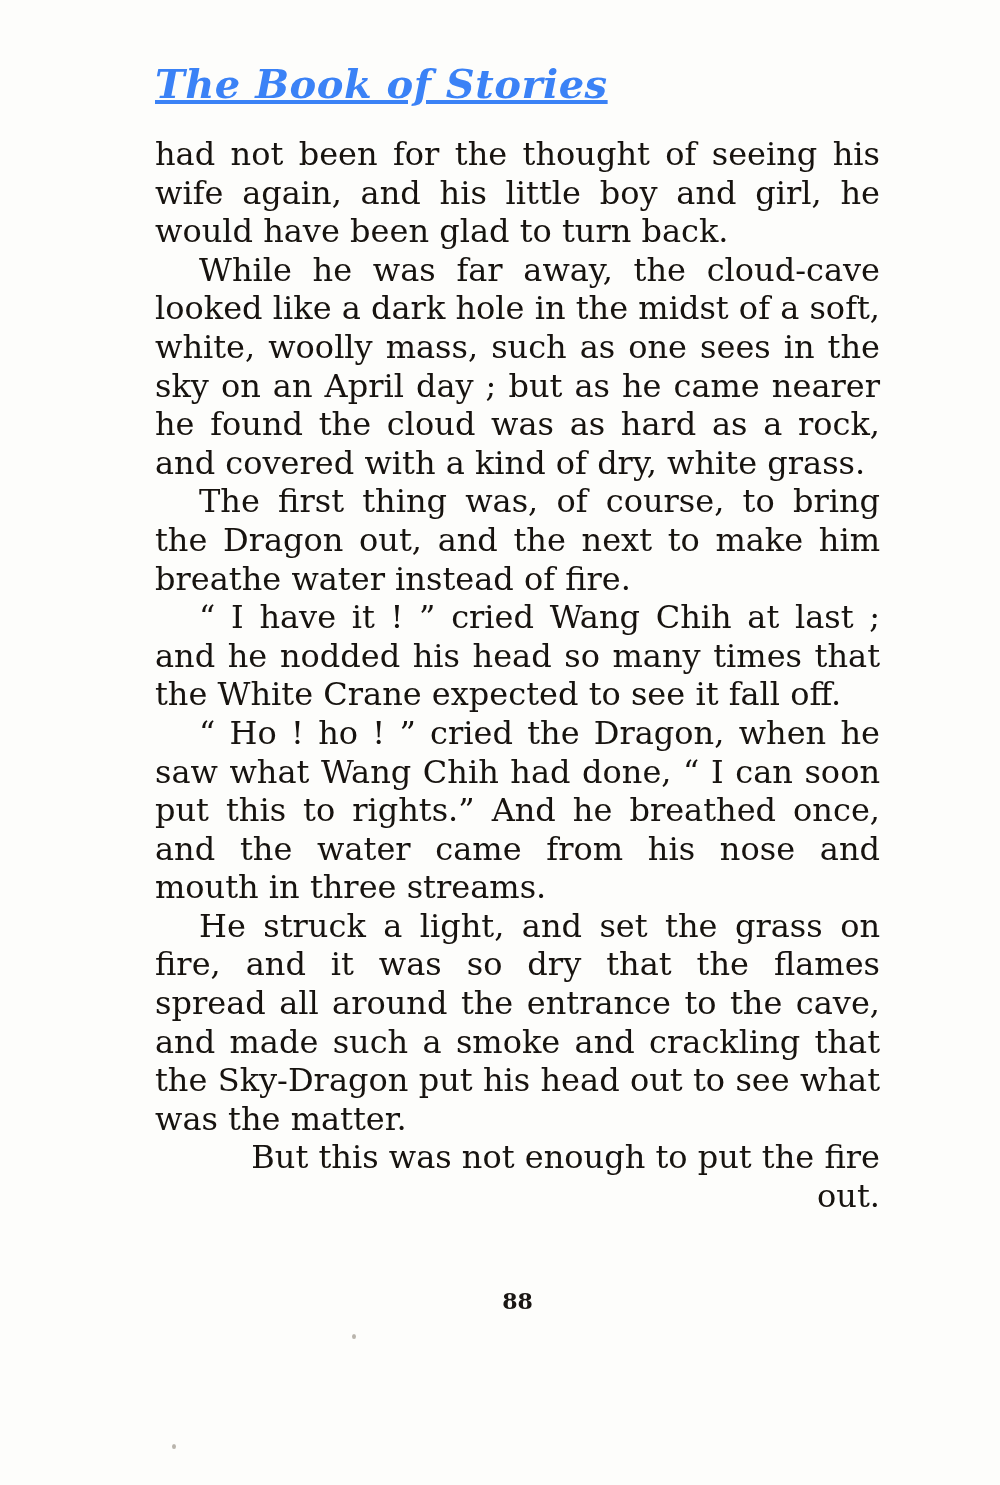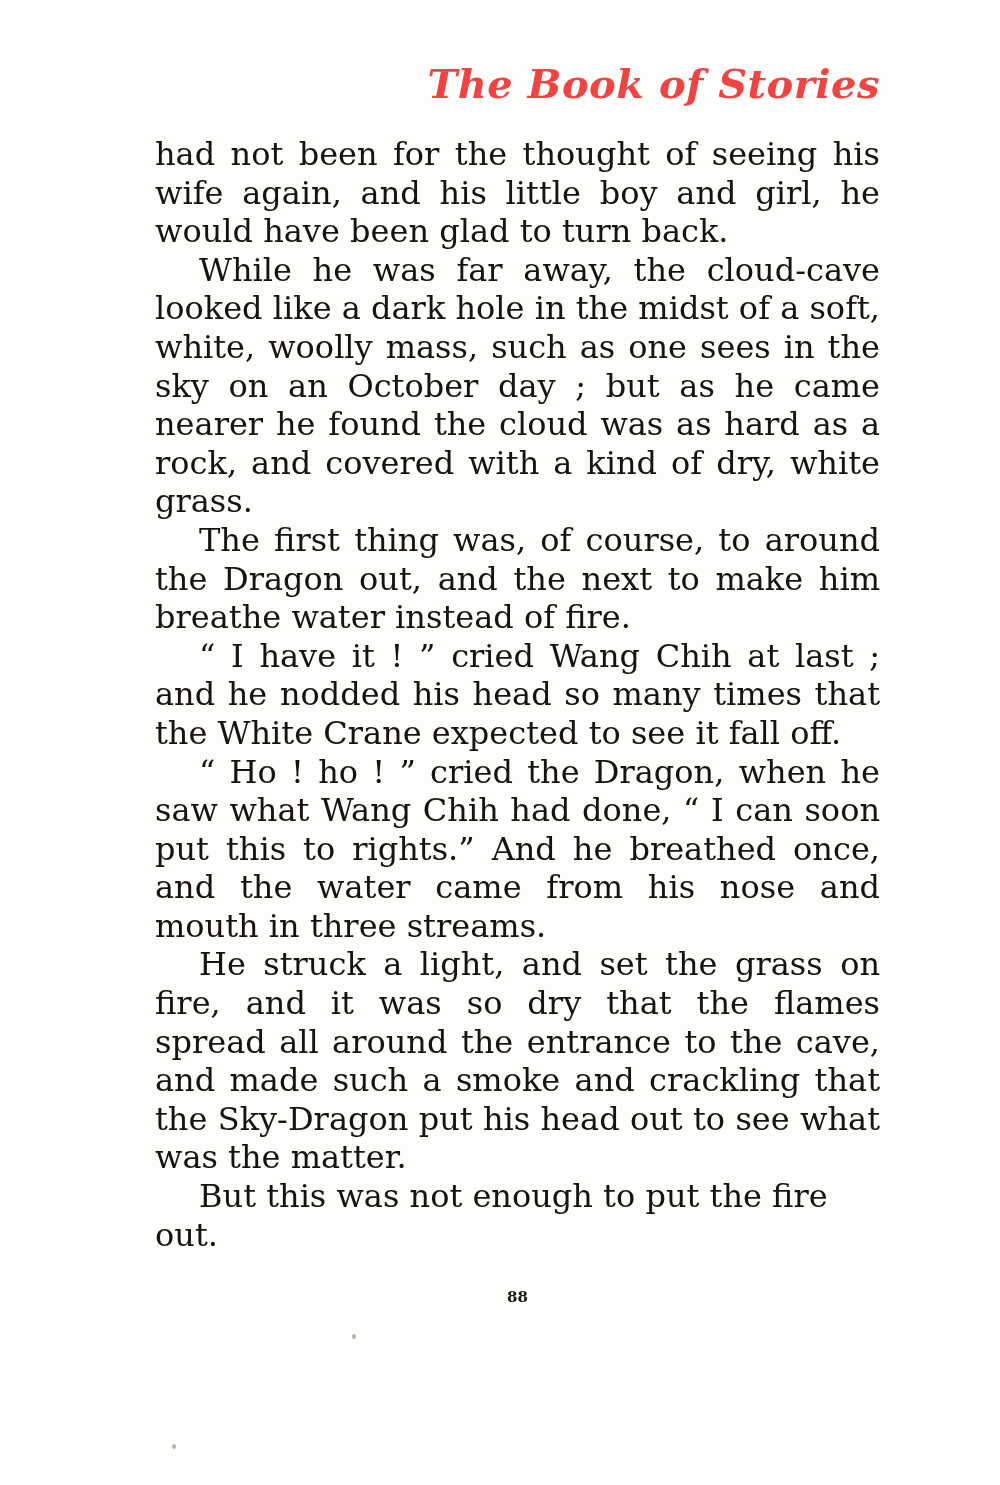--- a/index.html
+++ b/index.html
@@ -23,57 +23,58 @@
     height: 1485px;
     background: #fdfdfb;
   }
   .page-inner {
     position: absolute;
     left: 155px;
     top: 60px;
     width: 725px;
   }
   .running-head {
-    text-align: right;
+    text-align: left;
     font-family: "DejaVu Serif", serif;
     font-style: italic;
     font-size: 40px;
     letter-spacing: 0.5px;
     margin: 0 0 28px 0;
-    color: #ef4444;
+    color: #3b82f6;
     white-space: nowrap;
+    text-decoration: underline;
   }
   .body-text {
     font-family: "DejaVu Serif", serif;
     font-size: 32px;
     line-height: 38.6px;
     text-align: justify;
     text-justify: inter-word;
     color: #17130f;
     -webkit-font-smoothing: antialiased;
   }
   .body-text p {
     margin: 0;
     text-indent: 0;
   }
   .body-text p.indent {
     text-indent: 44px;
   }
   .body-text p.last {
-    text-align: left;
+    text-align: right;
   }
   .folio {
     position: absolute;
     left: 155px;
     top: 1288px;
     width: 725px;
     text-align: center;
     font-family: "DejaVu Serif", serif;
     font-weight: bold;
-    font-size: 15px;
+    font-size: 22px;
     color: #1a1613;
   }
   .speck {
     position: absolute;
     background: #b9b4ac;
     border-radius: 50%;
   }
   .speck-a { left: 352px; top: 1334px; width: 4px; height: 5px; }
   .speck-b { left: 172px; top: 1444px; width: 4px; height: 5px; }
 </style>
@@ -81,22 +82,22 @@
 <body>
 
 <div class="page">
 
   <div class="page-inner">
 
     <h1 class="running-head">The Book of Stories</h1>
 
     <div class="body-text">
       <p>had not been for the thought of seeing his wife again, and his little boy and girl, he would have been glad to turn back.</p>
-      <p class="indent">While he was far away, the cloud-cave looked like a dark hole in the midst of a soft, white, woolly mass, such as one sees in the sky on an October day ; but as he came nearer he found the cloud was as hard as a rock, and covered with a kind of dry, white grass.</p>
-      <p class="indent">The first thing was, of course, to around the Dragon out, and the next to make him breathe water instead of fire.</p>
+      <p class="indent">While he was far away, the cloud-cave looked like a dark hole in the midst of a soft, white, woolly mass, such as one sees in the sky on an April day ; but as he came nearer he found the cloud was as hard as a rock, and covered with a kind of dry, white grass.</p>
+      <p class="indent">The first thing was, of course, to bring the Dragon out, and the next to make him breathe water instead of fire.</p>
       <p class="indent">“ I have it ! ” cried Wang Chih at last ; and he nodded his head so many times that the White Crane expected to see it fall off.</p>
       <p class="indent">“ Ho ! ho ! ” cried the Dragon, when he saw what Wang Chih had done, “ I can soon put this to rights.”   And he breathed once, and the water came from his nose and mouth in three streams.</p>
       <p class="indent">He struck a light, and set the grass on fire, and it was so dry that the flames spread all around the entrance to the cave, and made such a smoke and crackling that the Sky-Dragon put his head out to see what was the matter.</p>
       <p class="indent last">But this was not enough to put the fire out.</p>
     </div>
 
   </div>
 
   <div class="folio">88</div>
 

